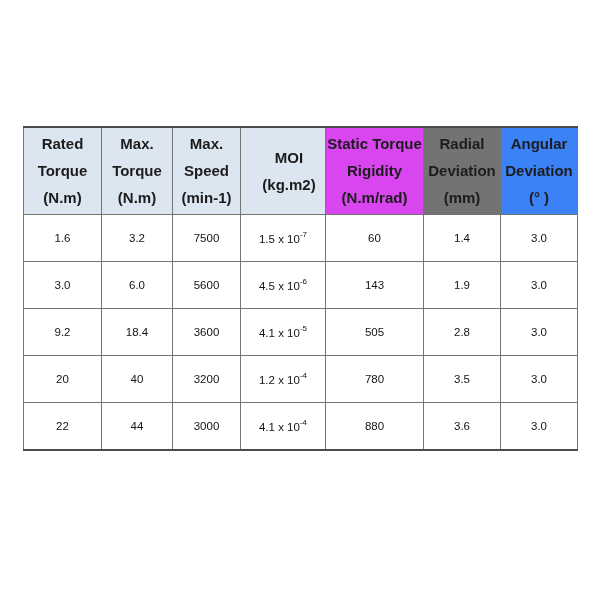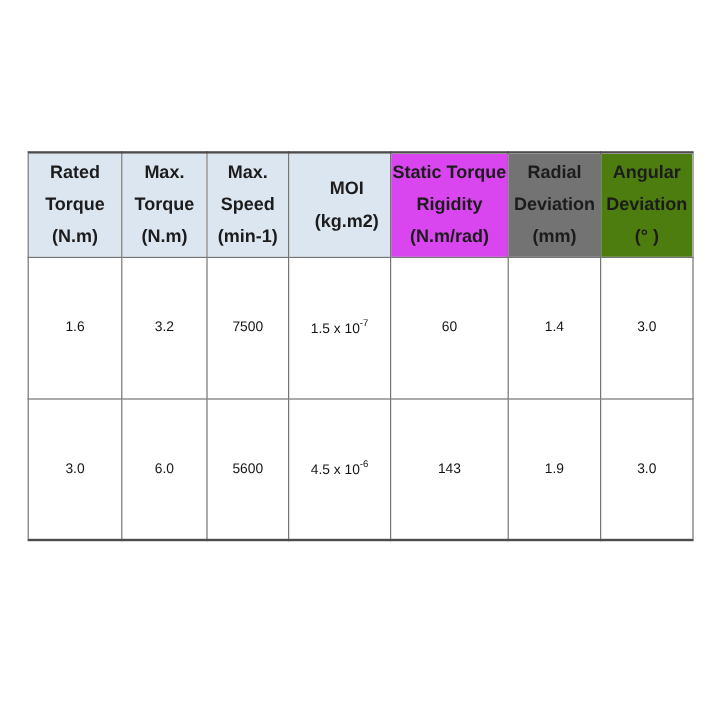--- a/index.html
+++ b/index.html
@@ -96,21 +96,21 @@
         <th style="background: #d946ef; color: rgb(28, 28, 28);">
           <div class="hline">Static Torque</div>
           <div class="hline">Rigidity</div>
           <div class="hline">(N.m/rad)</div>
         </th>
         <th style="background: #737373; color: rgb(28, 28, 28);">
           <div class="hline">Radial</div>
           <div class="hline">Deviation</div>
           <div class="hline">(mm)</div>
         </th>
-        <th style="background: #4d7c0f; color: rgb(28, 28, 28);">
+        <th style="background: #3b82f6; color: rgb(28, 28, 28);">
           <div class="hline">Angular</div>
           <div class="hline">Deviation</div>
           <div class="hline">(° )</div>
         </th>
       </tr>
     </thead>
     <tbody>
       <tr>
         <td>1.6</td>
         <td>3.2</td>
@@ -122,15 +122,42 @@
       </tr>
       <tr>
         <td>3.0</td>
         <td>6.0</td>
         <td>5600</td>
         <td><span>4.5 x 10</span><sup>-6</sup></td>
         <td>143</td>
         <td>1.9</td>
         <td>3.0</td>
       </tr>
+      <tr>
+        <td>9.2</td>
+        <td>18.4</td>
+        <td>3600</td>
+        <td><span>4.1 x 10</span><sup>-5</sup></td>
+        <td>505</td>
+        <td>2.8</td>
+        <td>3.0</td>
+      </tr>
+      <tr>
+        <td>20</td>
+        <td>40</td>
+        <td>3200</td>
+        <td><span>1.2 x 10</span><sup>-4</sup></td>
+        <td>780</td>
+        <td>3.5</td>
+        <td>3.0</td>
+      </tr>
+      <tr>
+        <td>22</td>
+        <td>44</td>
+        <td>3000</td>
+        <td><span>4.1 x 10</span><sup>-4</sup></td>
+        <td>880</td>
+        <td>3.6</td>
+        <td>3.0</td>
+      </tr>
     </tbody>
   </table>
 </div>
 
 </body></html>

